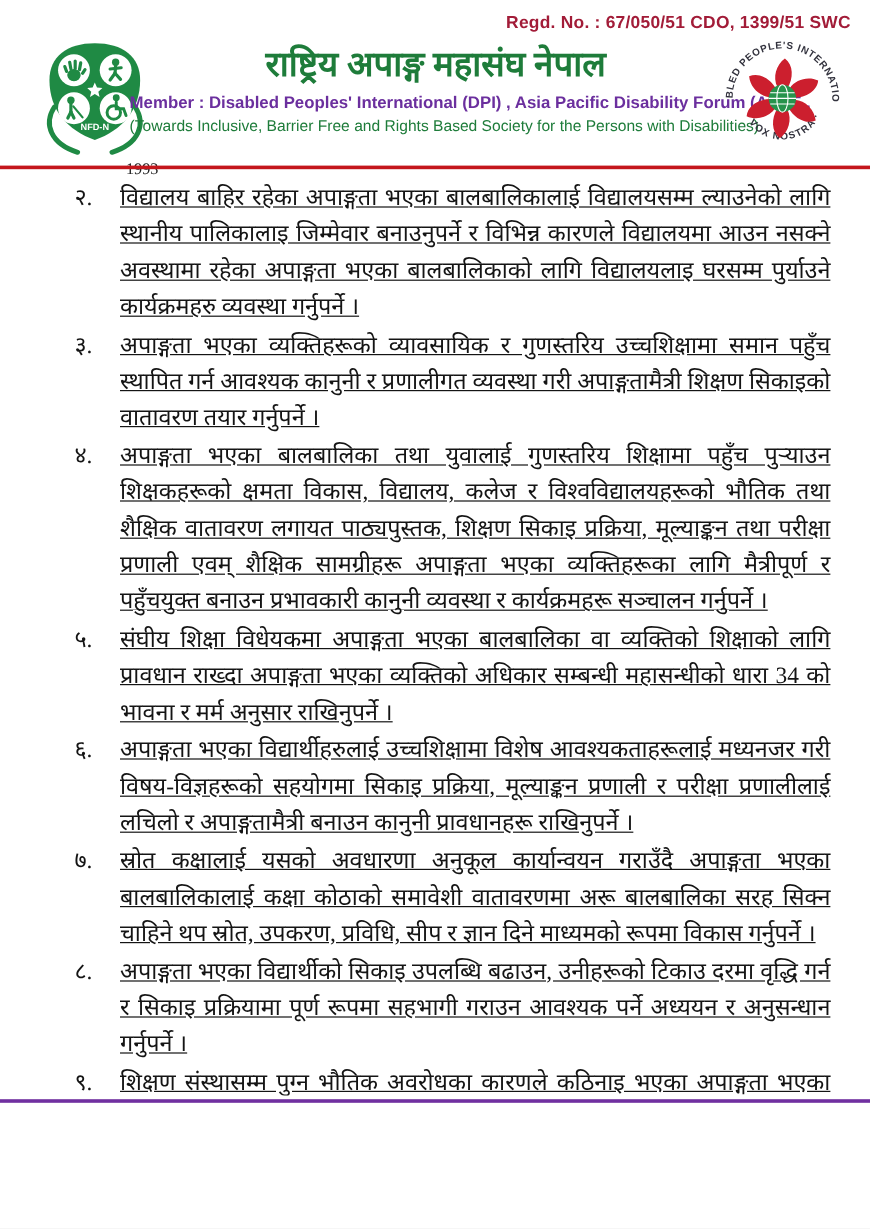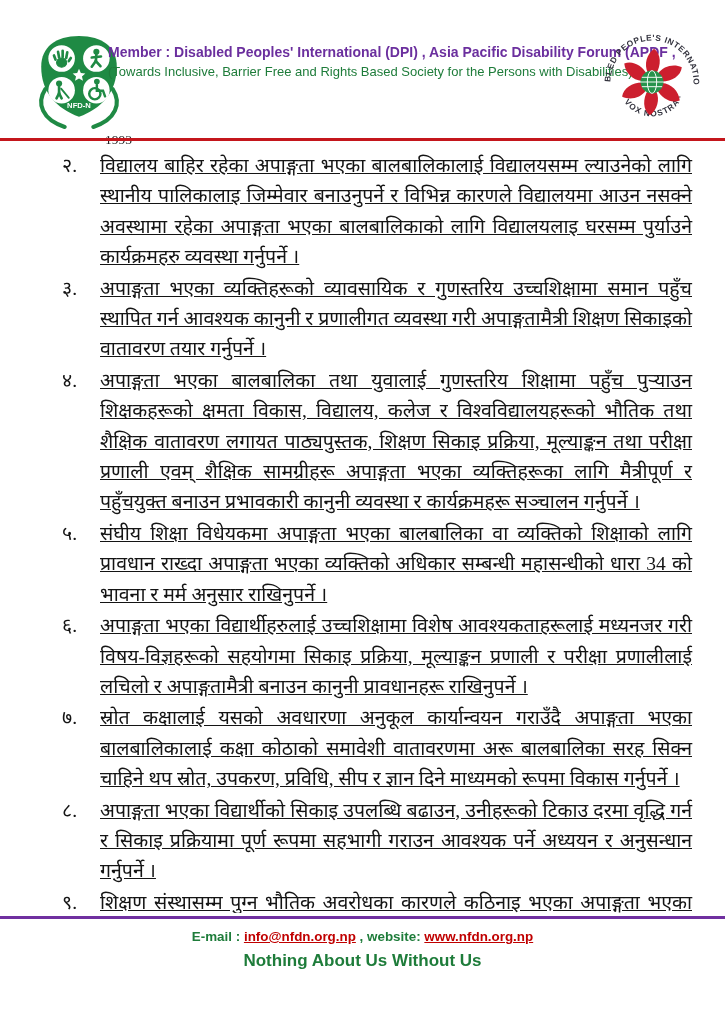--- a/index.html
+++ b/index.html
@@ -36,20 +36,21 @@
   .f2{font-size:13.4px;font-weight:bold;color:var(--green);margin-top:4px;}
   .f2 .lnk{color:var(--link_red);text-decoration:underline;cursor:pointer;}
   .motto{font-size:17px;font-weight:bold;color:var(--green);margin-top:7px;}
   svg text{font-family:"Liberation Sans",sans-serif;}
 </style>
 </head>
 <body>
 
 <div class="page">
 
+  <div class="regd">Regd. No. : 67/050/51 CDO, 1399/51 SWC</div>
 
   <div class="logo-left">
     <svg width="106" height="96" viewBox="0 0 100 94">
 
       <g stroke="var(--green_logo)" stroke-width="4" fill="none" stroke-linecap="round">
         <path d="M17 54 C8 68 14 84 36 91"></path>
         <path d="M83 54 C92 68 86 84 64 91"></path>
       </g>
 
       <path d="M50 2 C73 2 87 13 87 32 C87 57 72 73 50 81 C28 73 13 57 13 32 C13 13 27 2 50 2 Z" fill="var(--green_logo)"></path>
@@ -93,20 +94,21 @@
       </g>
 
       <polygon fill="#fff" points="50,34 51.8,38.2 56.2,38.6 52.9,41.5 53.9,45.8 50,43.5 46.1,45.8 47.1,41.5 43.8,38.6 48.2,38.2"></polygon>
 
       <text x="50" y="72.5" text-anchor="middle" font-size="7.5" font-weight="bold" fill="#fff">NFD-N</text>
     </svg>
     <div class="year">1993</div>
   </div>
 
   <div class="header-center">
+    <div class="title-np">राष्ट्रिय अपाङ्ग महासंघ नेपाल</div>
     <div class="member">Member : Disabled Peoples' International (DPI) , Asia Pacific Disability Forum (APDF ,</div>
     <div class="tagline">(Towards Inclusive, Barrier Free and Rights Based Society for the Persons with Disabilities)</div>
   </div>
 
   <div class="logo-right">
     <svg width="108" height="108" viewBox="0 0 104 104">
       <defs>
         <path id="dpiArcTop" d="M12 52 A40 40 0 1 1 92 52"></path>
         <path id="dpiArcBottom" d="M19 52 A33 33 0 0 0 85 52"></path>
       </defs>
@@ -193,19 +195,15 @@
         <li class="item">
           <span class="num">९.</span>
           <span class="txt">शिक्षण संस्थासम्म पुग्न भौतिक अवरोधका कारणले कठिनाइ भएका अपाङ्गता भएका विद्यार्थीका लागि पहुँचयुक्त छात्रावासको व्यवस्था मिलाउने र तत्काल विद्यालय गएर अध्ययन</span>
         </li>
       </ol>
   </div>
 
   <div class="rule-purple"></div>
 
   <div class="footer">
-    <div class="f2">
-      <span>E-mail : </span><a class="lnk">info@nfdn.org.np</a><span> , website: </span><a class="lnk">www.nfdn.org.np</a>
-    </div>
-    <div class="motto">Nothing About Us Without Us</div>
   </div>
 
 </div>
 
 </body></html>

